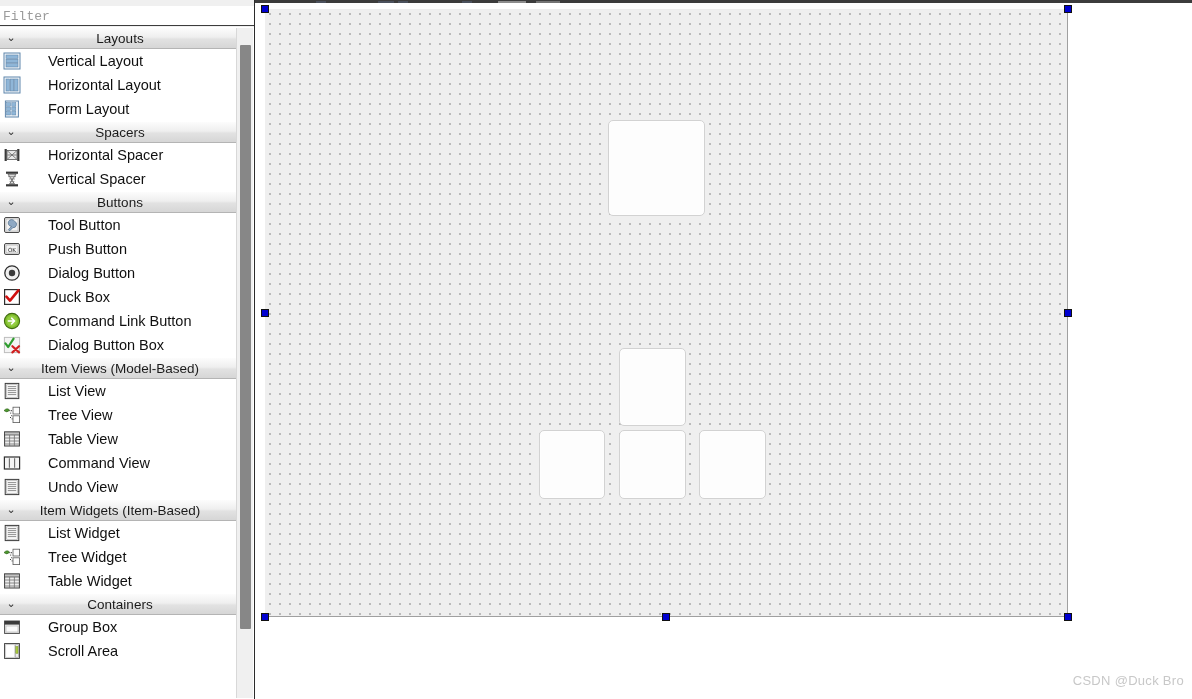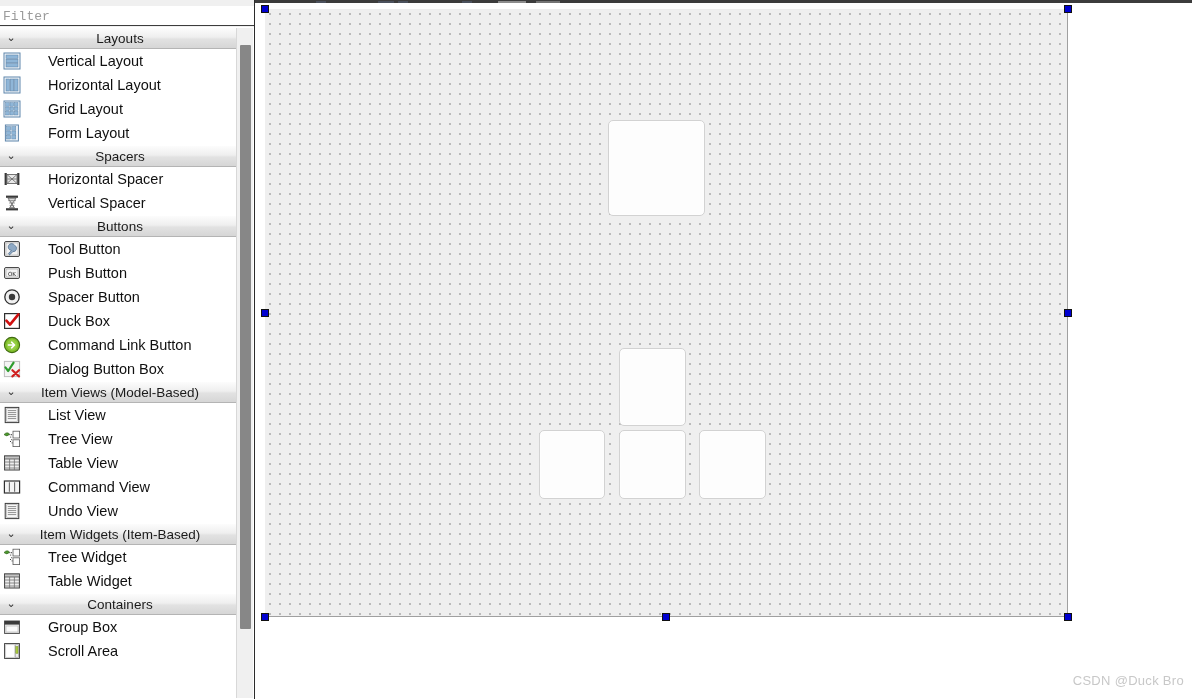--- a/index.html
+++ b/index.html
@@ -170,32 +170,20 @@
                 <rect x="3" y="7.3" width="12" height="3.4" fill="#8fb6d8" stroke="#5f86ab" stroke-width=".6"></rect>
                 <rect x="3" y="11.6" width="12" height="3.4" fill="#8fb6d8" stroke="#5f86ab" stroke-width=".6"></rect>
               </svg></span><span class="lbl">Vertical Layout</span></div>
           <div class="wb-row"><span class="ico"><svg width="18" height="18" viewBox="0 0 18 18" xmlns="http://www.w3.org/2000/svg">
                 <rect x="1" y="1" width="16" height="16" fill="#f2f6fa" stroke="#5f86ab"></rect>
                 <rect x="3" y="3" width="3.4" height="12" fill="#8fb6d8" stroke="#5f86ab" stroke-width=".6"></rect>
                 <rect x="7.3" y="3" width="3.4" height="12" fill="#8fb6d8" stroke="#5f86ab" stroke-width=".6"></rect>
                 <rect x="11.6" y="3" width="3.4" height="12" fill="#8fb6d8" stroke="#5f86ab" stroke-width=".6"></rect>
               </svg></span><span class="lbl">Horizontal Layout</span></div>
           <div class="wb-row"><span class="ico"><svg width="18" height="18" viewBox="0 0 18 18" xmlns="http://www.w3.org/2000/svg">
-                <rect x="1" y="1" width="16" height="16" fill="#f2f6fa" stroke="#5f86ab"></rect>
-                <rect x="2.6" y="2.6" width="3.6" height="3.6" fill="#8fb6d8" stroke="#5f86ab" stroke-width=".5"></rect>
-                <rect x="7" y="2.6" width="3.6" height="3.6" fill="#8fb6d8" stroke="#5f86ab" stroke-width=".5"></rect>
-                <rect x="11.4" y="2.6" width="3.6" height="3.6" fill="#8fb6d8" stroke="#5f86ab" stroke-width=".5"></rect>
-                <rect x="2.6" y="7" width="3.6" height="3.6" fill="#8fb6d8" stroke="#5f86ab" stroke-width=".5"></rect>
-                <rect x="7" y="7" width="3.6" height="3.6" fill="#8fb6d8" stroke="#5f86ab" stroke-width=".5"></rect>
-                <rect x="11.4" y="7" width="3.6" height="3.6" fill="#8fb6d8" stroke="#5f86ab" stroke-width=".5"></rect>
-                <rect x="2.6" y="11.4" width="3.6" height="3.6" fill="#8fb6d8" stroke="#5f86ab" stroke-width=".5"></rect>
-                <rect x="7" y="11.4" width="3.6" height="3.6" fill="#8fb6d8" stroke="#5f86ab" stroke-width=".5"></rect>
-                <rect x="11.4" y="11.4" width="3.6" height="3.6" fill="#8fb6d8" stroke="#5f86ab" stroke-width=".5"></rect>
-              </svg></span><span class="lbl">Grid Layout</span></div>
-          <div class="wb-row"><span class="ico"><svg width="18" height="18" viewBox="0 0 18 18" xmlns="http://www.w3.org/2000/svg">
                 <rect x="2.4" y="1" width="13" height="16" fill="#f2f6fa" stroke="#5f86ab"></rect>
                 <rect x="3.6" y="2.6" width="4" height="3.6" fill="#8fb6d8" stroke="#5f86ab" stroke-width=".5"></rect>
                 <rect x="8.8" y="2.6" width="4" height="3.6" fill="#8fb6d8" stroke="#5f86ab" stroke-width=".5"></rect>
                 <rect x="3.6" y="7" width="4" height="3.6" fill="#8fb6d8" stroke="#5f86ab" stroke-width=".5"></rect>
                 <rect x="8.8" y="7" width="4" height="3.6" fill="#8fb6d8" stroke="#5f86ab" stroke-width=".5"></rect>
                 <rect x="3.6" y="11.4" width="4" height="3.6" fill="#8fb6d8" stroke="#5f86ab" stroke-width=".5"></rect>
                 <rect x="8.8" y="11.4" width="4" height="3.6" fill="#8fb6d8" stroke="#5f86ab" stroke-width=".5"></rect>
               </svg></span><span class="lbl">Form Layout</span></div>
           <div class="sec-header"><span class="chev">⌄</span><span class="sec-label">Spacers</span></div>
           <div class="wb-row"><span class="ico"><svg width="18" height="18" viewBox="0 0 18 18" xmlns="http://www.w3.org/2000/svg">
@@ -217,21 +205,21 @@
                 <path d="M11.5 5.2 a3.4 3.4 0 1 0 -3 5.2 l-3.2 3.2 1.3 1.3 3.2-3.2 a3.4 3.4 0 0 0 1.7-6.5 z" fill="#8fa9c4" stroke="#3f5f7f" stroke-width=".6"></path>
               </svg></span><span class="lbl">Tool Button</span></div>
           <div class="wb-row"><span class="ico"><svg width="18" height="18" viewBox="0 0 18 18" xmlns="http://www.w3.org/2000/svg">
                 <rect x="1.5" y="3.5" width="15" height="11" rx="1.5" fill="#e4e4e4" stroke="#4a4a4a"></rect>
                 <rect x="3" y="5" width="12" height="8" rx="1" fill="#f4f4f4" stroke="#9a9a9a" stroke-width=".6"></rect>
                 <text x="9" y="11.6" font-size="5.6" font-family="DejaVu Sans, sans-serif" text-anchor="middle" fill="#1a1a1a">OK</text>
               </svg></span><span class="lbl">Push Button</span></div>
           <div class="wb-row"><span class="ico"><svg width="18" height="18" viewBox="0 0 18 18" xmlns="http://www.w3.org/2000/svg">
                 <circle cx="9" cy="9" r="7.2" fill="#f0f0f0" stroke="#2f2f2f" stroke-width="1.3"></circle>
                 <circle cx="9" cy="9" r="3.2" fill="#3a3a3a"></circle>
-              </svg></span><span class="lbl">Spacer Button</span></div>
+              </svg></span><span class="lbl">Dialog Button</span></div>
           <div class="wb-row"><span class="ico"><svg width="18" height="18" viewBox="0 0 18 18" xmlns="http://www.w3.org/2000/svg">
                 <rect x="1.6" y="1.6" width="14.8" height="14.8" fill="#ffffff" stroke="#2f2f2f" stroke-width="1.2"></rect>
                 <path d="M3.4 8.6 L7 12.6 L15.4 2.4" stroke="#d01010" stroke-width="2.6" fill="none" stroke-linecap="round" stroke-linejoin="round"></path>
               </svg></span><span class="lbl">Duck Box</span></div>
           <div class="wb-row"><span class="ico"><svg width="18" height="18" viewBox="0 0 18 18" xmlns="http://www.w3.org/2000/svg">
                 <circle cx="9" cy="9" r="7.6" fill="#7fbe2a" stroke="#3f6a10" stroke-width="1.1"></circle>
                 <circle cx="9" cy="9" r="5.4" fill="#a5d85a" opacity=".55"></circle>
                 <path d="M5.4 9 L11.2 9 M8.6 6.2 L11.6 9 L8.6 11.8" stroke="#ffffff" stroke-width="1.6" fill="none" stroke-linecap="round" stroke-linejoin="round"></path>
               </svg></span><span class="lbl">Command Link Button</span></div>
           <div class="wb-row"><span class="ico"><svg width="18" height="18" viewBox="0 0 18 18" xmlns="http://www.w3.org/2000/svg">
@@ -274,20 +262,27 @@
                 </g>
               </svg></span><span class="lbl">Command View</span></div>
           <div class="wb-row"><span class="ico"><svg width="18" height="18" viewBox="0 0 18 18" xmlns="http://www.w3.org/2000/svg">
                 <rect x="2.2" y="1.4" width="13.6" height="15.2" fill="#e8e8e8" stroke="#3c3c3c"></rect>
                 <rect x="3.8" y="2.8" width="10.4" height="12.4" fill="#fbfbfb" stroke="#9e9e9e" stroke-width=".5"></rect>
                 <g stroke="#8f8f8f" stroke-width="1">
                   <path d="M4.8 4.6 h8.4 M4.8 6.6 h8.4 M4.8 8.6 h8.4 M4.8 10.6 h8.4 M4.8 12.6 h8.4"></path>
                 </g>
               </svg></span><span class="lbl">Undo View</span></div>
           <div class="sec-header"><span class="chev">⌄</span><span class="sec-label">Item Widgets (Item-Based)</span></div>
+          <div class="wb-row"><span class="ico"><svg width="18" height="18" viewBox="0 0 18 18" xmlns="http://www.w3.org/2000/svg">
+                <rect x="2.2" y="1.4" width="13.6" height="15.2" fill="#e8e8e8" stroke="#3c3c3c"></rect>
+                <rect x="3.8" y="2.8" width="10.4" height="12.4" fill="#fbfbfb" stroke="#9e9e9e" stroke-width=".5"></rect>
+                <g stroke="#8f8f8f" stroke-width="1">
+                  <path d="M4.8 4.6 h8.4 M4.8 6.6 h8.4 M4.8 8.6 h8.4 M4.8 10.6 h8.4 M4.8 12.6 h8.4"></path>
+                </g>
+              </svg></span><span class="lbl">List Widget</span></div>
           <div class="wb-row"><span class="ico"><svg width="18" height="18" viewBox="0 0 18 18" xmlns="http://www.w3.org/2000/svg">
                 <path d="M1 4.6 q3 -3.4 5.6 -0.4 q-2.6 3.2 -5.6 0.4 z" fill="#4f9b30" stroke="#2d5c1b" stroke-width=".6"></path>
                 <rect x="10" y="1.2" width="6.6" height="6.8" fill="#fcfcfc" stroke="#5a5a5a" stroke-width=".8"></rect>
                 <rect x="10" y="9.8" width="6.6" height="6.8" fill="#fcfcfc" stroke="#5a5a5a" stroke-width=".8"></rect>
                 <g fill="#3a3a3a">
                   <rect x="6.4" y="4.2" width="1" height="1"></rect>
                   <rect x="8" y="4.2" width="1" height="1"></rect>
                   <rect x="7.2" y="6.6" width="1" height="1"></rect>
                   <rect x="8.2" y="9.2" width="1" height="1"></rect>
                   <rect x="7" y="11" width="1" height="1"></rect>

